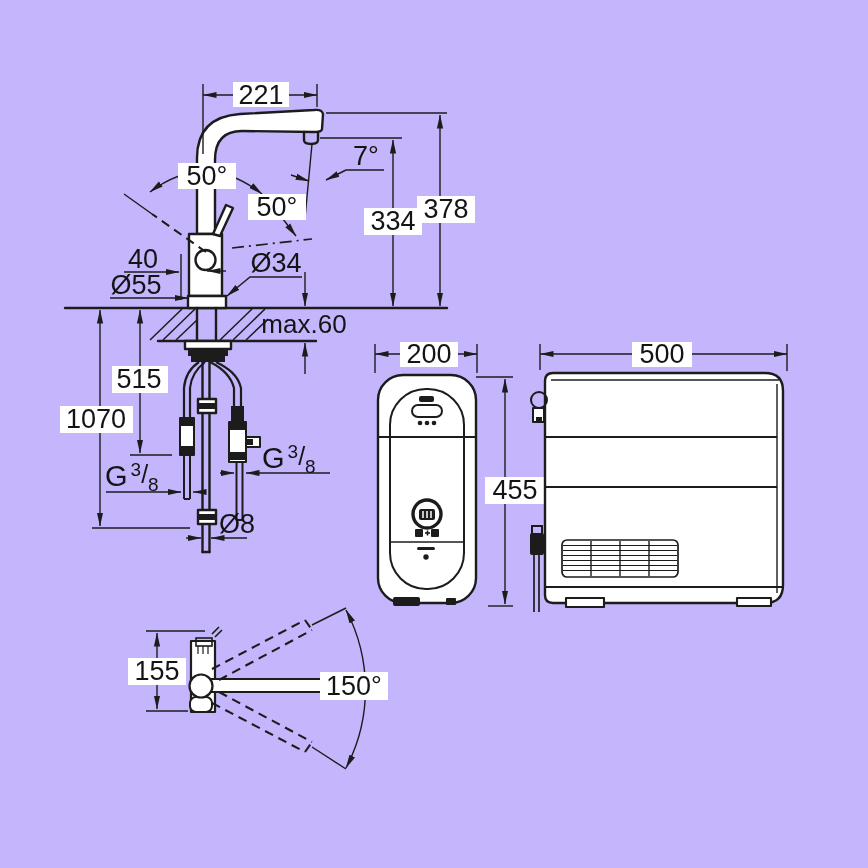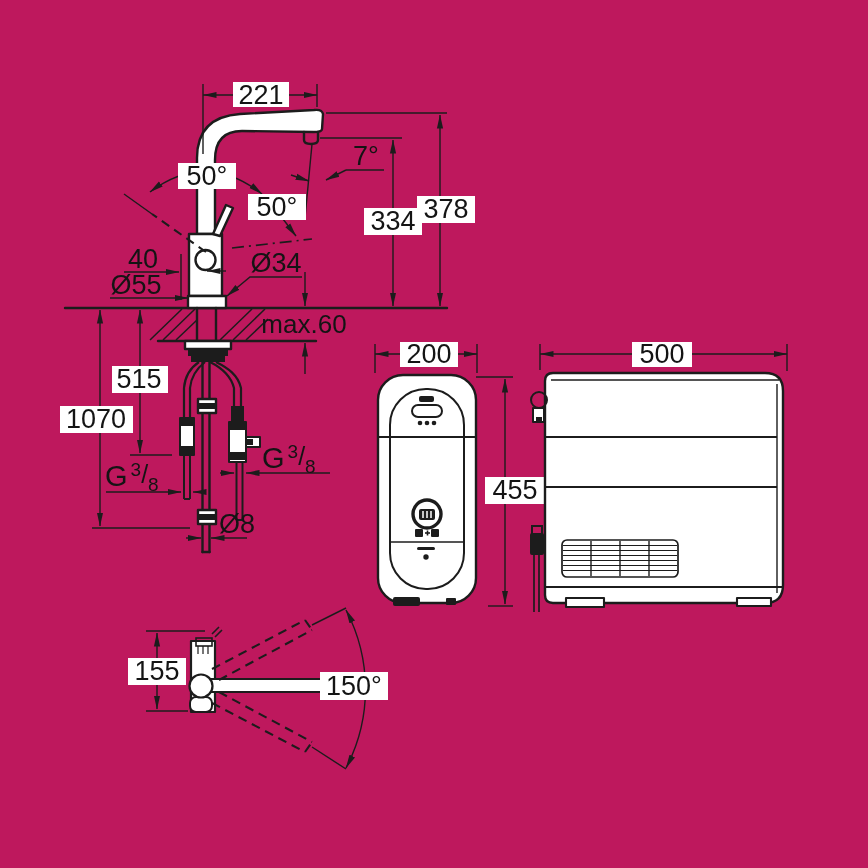--- a/index.html
+++ b/index.html
@@ -1,16 +1,16 @@
 <!DOCTYPE html>
 <html><head>
 <meta charset="utf-8">
 <style>
   html,body{margin:0;padding:0;background:#fff;}
-  .canvas{width:868px;height:868px;background:#be185d;position:relative;font-family:"Liberation Sans",sans-serif;}
+  .canvas{width:868px;height:868px;background:#c4b5fd;position:relative;font-family:"Liberation Sans",sans-serif;}
   svg{display:block;}
   .ln{stroke:#1c1c1c;fill:none;stroke-width:2.4;stroke-linecap:round;stroke-linejoin:round;}
   .lnw{stroke:#1c1c1c;fill:#fff;stroke-width:2.4;stroke-linecap:round;stroke-linejoin:round;}
   .th{stroke:#1c1c1c;fill:none;stroke-width:1.4;stroke-linecap:butt;}
   .hatch{stroke:#1c1c1c;fill:none;stroke-width:1.5;}
   .fl{fill:#1c1c1c;stroke:none;}
   .dsh{stroke:#1c1c1c;fill:none;stroke-width:2.1;stroke-dasharray:9 6;}
   .ddot{stroke:#1c1c1c;fill:none;stroke-width:1.7;stroke-dasharray:12 5 2 5;}
   .dim{font-family:"Liberation Sans",sans-serif;font-size:27px;fill:#141414;text-anchor:middle;}
   .dimS{text-anchor:start;}

